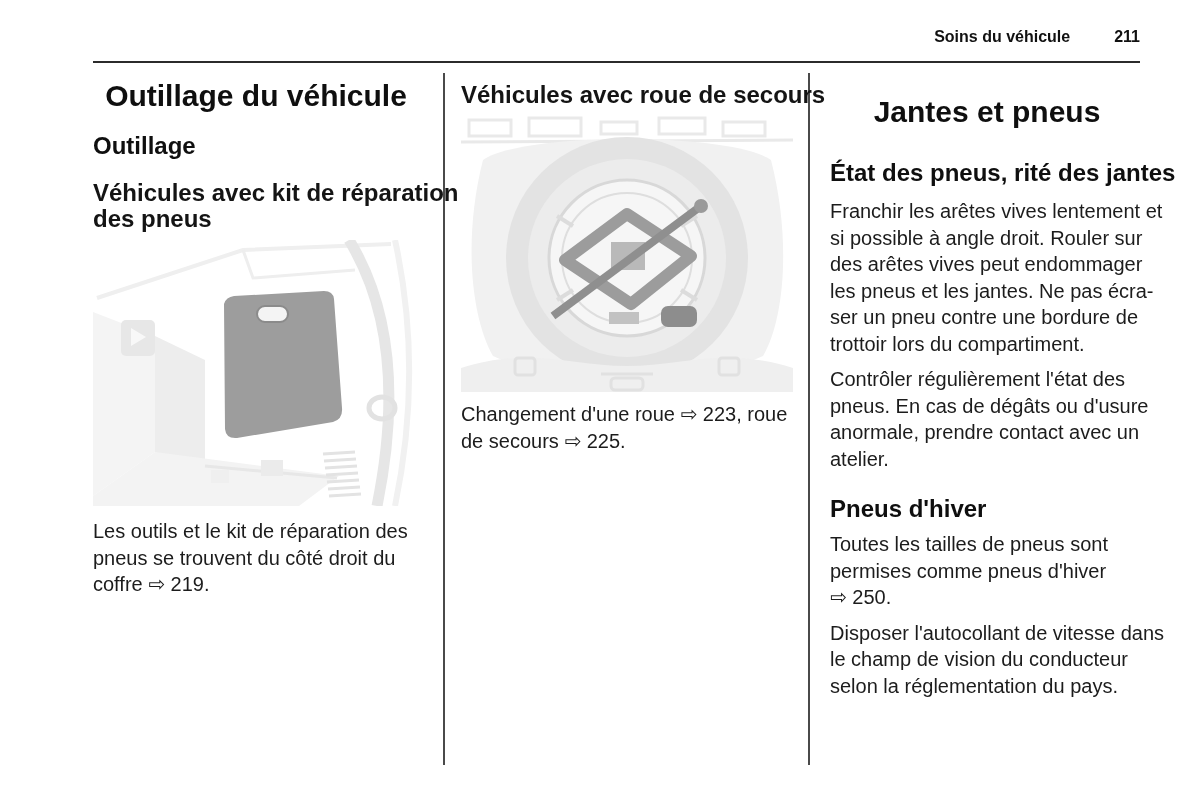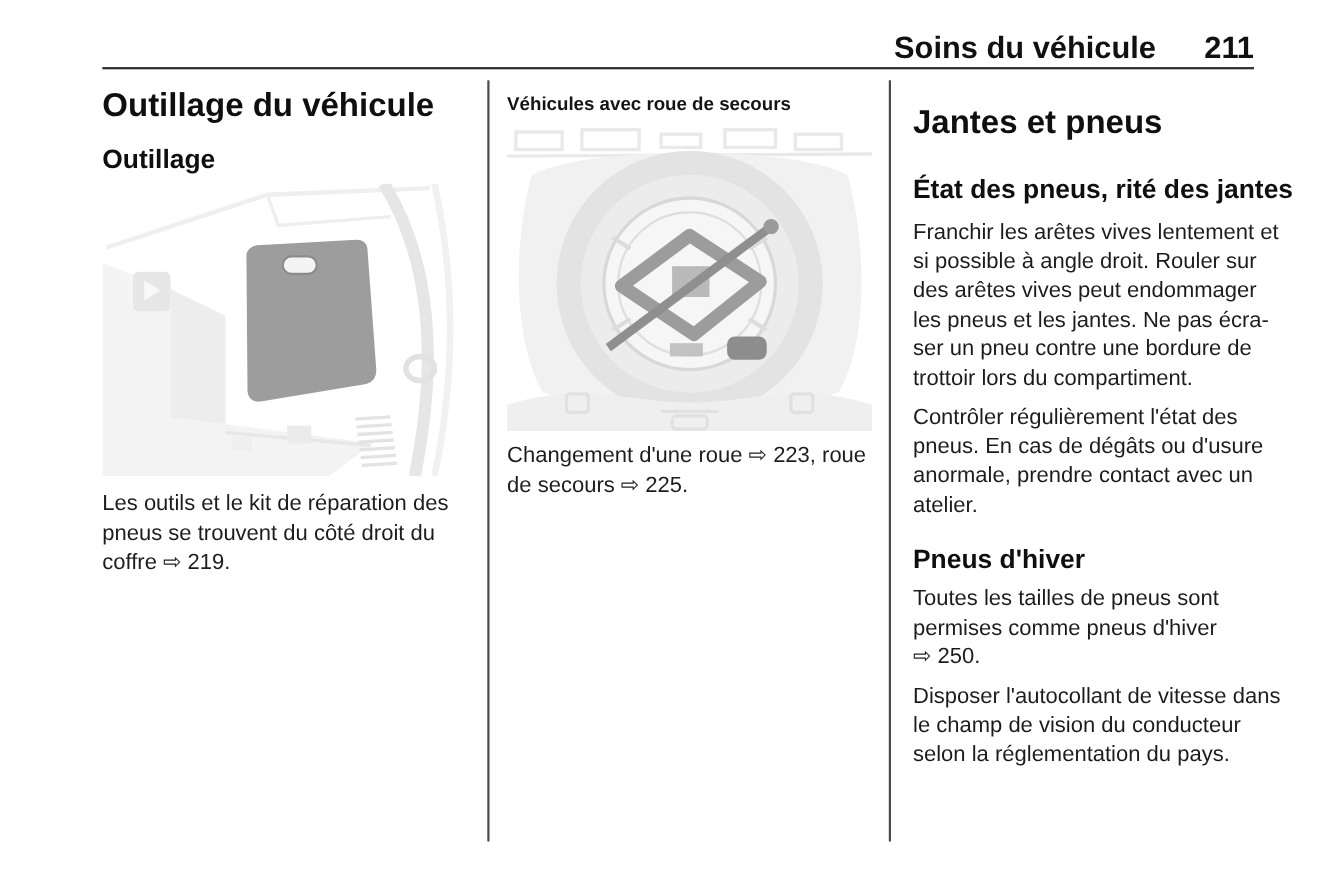--- a/index.html
+++ b/index.html
@@ -4,35 +4,35 @@
 <style>
   html,body{margin:0;padding:0;}
   body{
     width:1200px;height:802px;position:relative;background:#ffffff;
     font-family:"Liberation Sans","DejaVu Sans",sans-serif;
     color:#1c1c1c;overflow:hidden;
   }
   .abs{position:absolute;}
   
   .hdr{top:28px;right:60px;display:flex;align-items:baseline;gap:44px;
-       font-weight:bold;font-size:28px;color:#111;text-align:center;}
+       font-weight:bold;font-size:16px;color:#111;text-align:center;}
   .hdr-rule{top:61px;left:93px;width:1047px;height:2px;background:#2b2b2b;}
   
   .vsep{top:73px;width:2px;height:692px;background:#4a4a4a;}
   .vsep1{left:443px;}
   .vsep2{left:808px;}
   
   .col{top:80px;}
   .col1{left:93px;width:326px;}
   .col2{left:461px;width:332px;}
   .col3{left:830px;width:314px;}
   
-  .h1{font-size:30px;line-height:32px;font-weight:bold;color:#0f0f0f;margin:0;white-space:pre;}
+  .h1{font-size:30px;line-height:32px;font-weight:bold;color:#0f0f0f;margin:0;white-space:pre;text-align:center;}
   .h2{font-size:24px;line-height:26px;font-weight:bold;color:#0f0f0f;margin:0;white-space:pre;}
-  .h3{font-size:17px;line-height:26px;font-weight:bold;color:#141414;margin:0;white-space:pre;}
+  .h3{font-size:24px;line-height:26px;font-weight:bold;color:#141414;margin:0;white-space:pre;}
   .txt{font-size:20px;line-height:26.5px;margin:0;white-space:pre;color:#1c1c1c;}
   .mt4{margin-top:16px;}  .mt8{margin-top:8px;}  .mt9{margin-top:9px;}
   .mt10{margin-top:10px;}.mt12{margin-top:12px;}
   .mt20{margin-top:21px;}.mt24{margin-top:24px;}.mt30{margin-top:32px;}
   .figure{display:block;}
 </style>
 </head>
 <body>
 
 <div class="abs hdr">
@@ -40,20 +40,22 @@
   <span>211</span>
 </div>
 <div class="abs hdr-rule"></div>
 
 <div class="abs vsep vsep1"></div>
 <div class="abs vsep vsep2"></div>
 
 <div class="abs col col1">
   <div class="h1">Outillage du véhicule</div>
   <div class="h2 mt20">Outillage</div>
+  <div class="h3 mt20">Véhicules avec kit de réparation
+des pneus</div>
 
   <svg class="figure mt8" width="326" height="266" viewBox="0 0 326 266">
     <rect x="0" y="0" width="326" height="266" fill="#ffffff"></rect>
 
     <path d="M4,58 L150,10 L298,4" stroke="#efefef" stroke-width="4" fill="none"></path>
     <path d="M150,10 L160,38 L262,30" stroke="#eeeeee" stroke-width="3" fill="none"></path>
 
     <path d="M256,0 C 294,62 308,148 284,266" stroke="#e6e6e6" stroke-width="11" fill="none"></path>
     <path d="M302,0 C 322,92 320,180 302,266" stroke="#f1f1f1" stroke-width="6" fill="none"></path>
 

